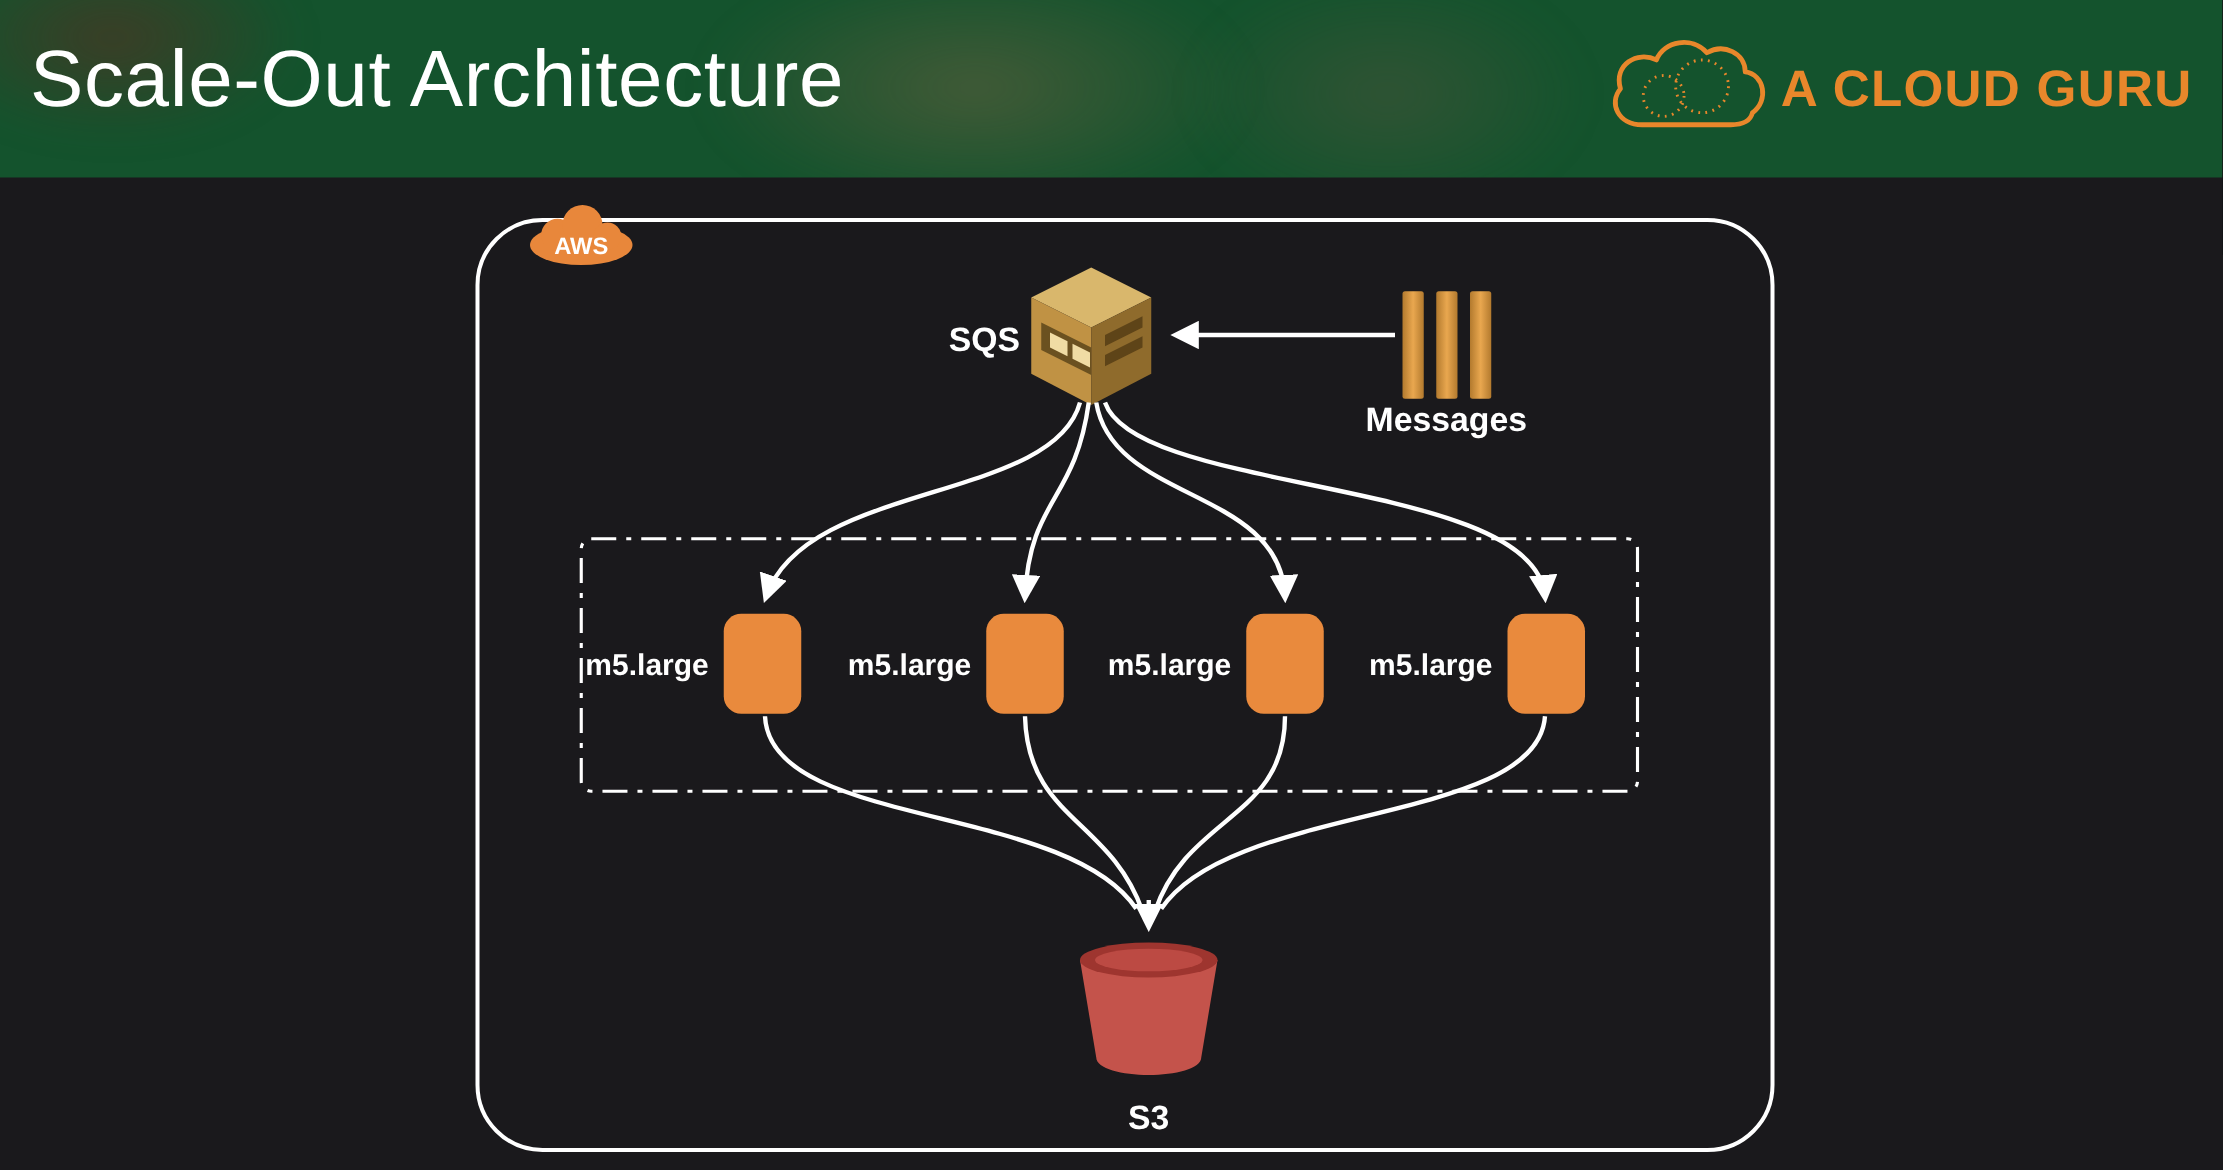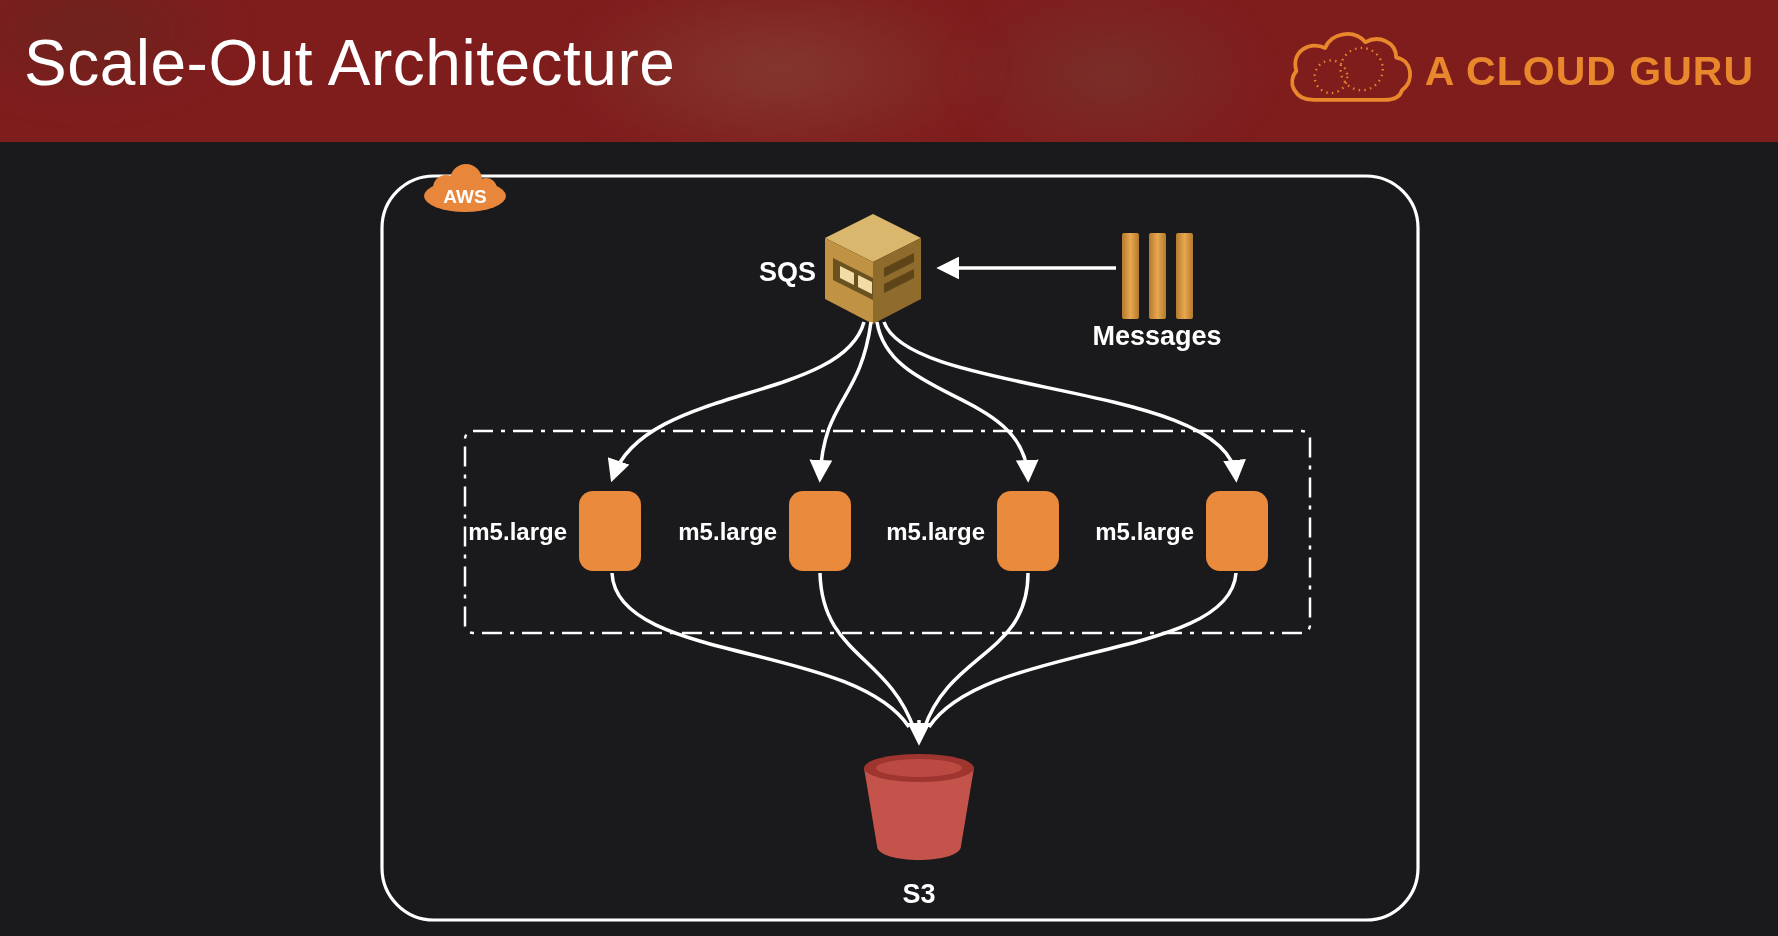--- a/index.html
+++ b/index.html
@@ -2,21 +2,21 @@
 <html><head>
 <meta charset="utf-8">
 <style>
   html, body { margin:0; padding:0; background:#111013; }
   body { width:1778px; height:936px; overflow:hidden; font-family:"Liberation Sans", sans-serif; }
   .stage { position:relative; width:1778px; height:936px; background:#1a191c; }
 
   
   .header {
     position:absolute; top:0; left:0; width:1778px; height:142px;
-    background:#7f1d1d; overflow:hidden; z-index:2;
+    background:#14532d; overflow:hidden; z-index:2;
   }
   .blob { position:absolute; border-radius:50%; filter:blur(14px); }
   .blob0 { left:-60px; top:-50px; width:300px; height:160px; background:radial-gradient(closest-side, rgba(95,42,32,0.55), transparent); }
   .blob1 { left:560px; top:-30px; width:440px; height:200px; background:radial-gradient(closest-side, rgba(142,102,72,0.38), transparent); }
   .blob2 { left:950px; top:-20px; width:320px; height:190px; background:radial-gradient(closest-side, rgba(110,85,68,0.32), transparent); }
   .title {
     position:absolute; left:24px; top:26px; margin:0;
     font-size:64px; font-weight:400; color:#ffffff; letter-spacing:0.5px;
   }
   .logo { position:absolute; right:24px; top:8px; height:126px; display:flex; align-items:center; }

